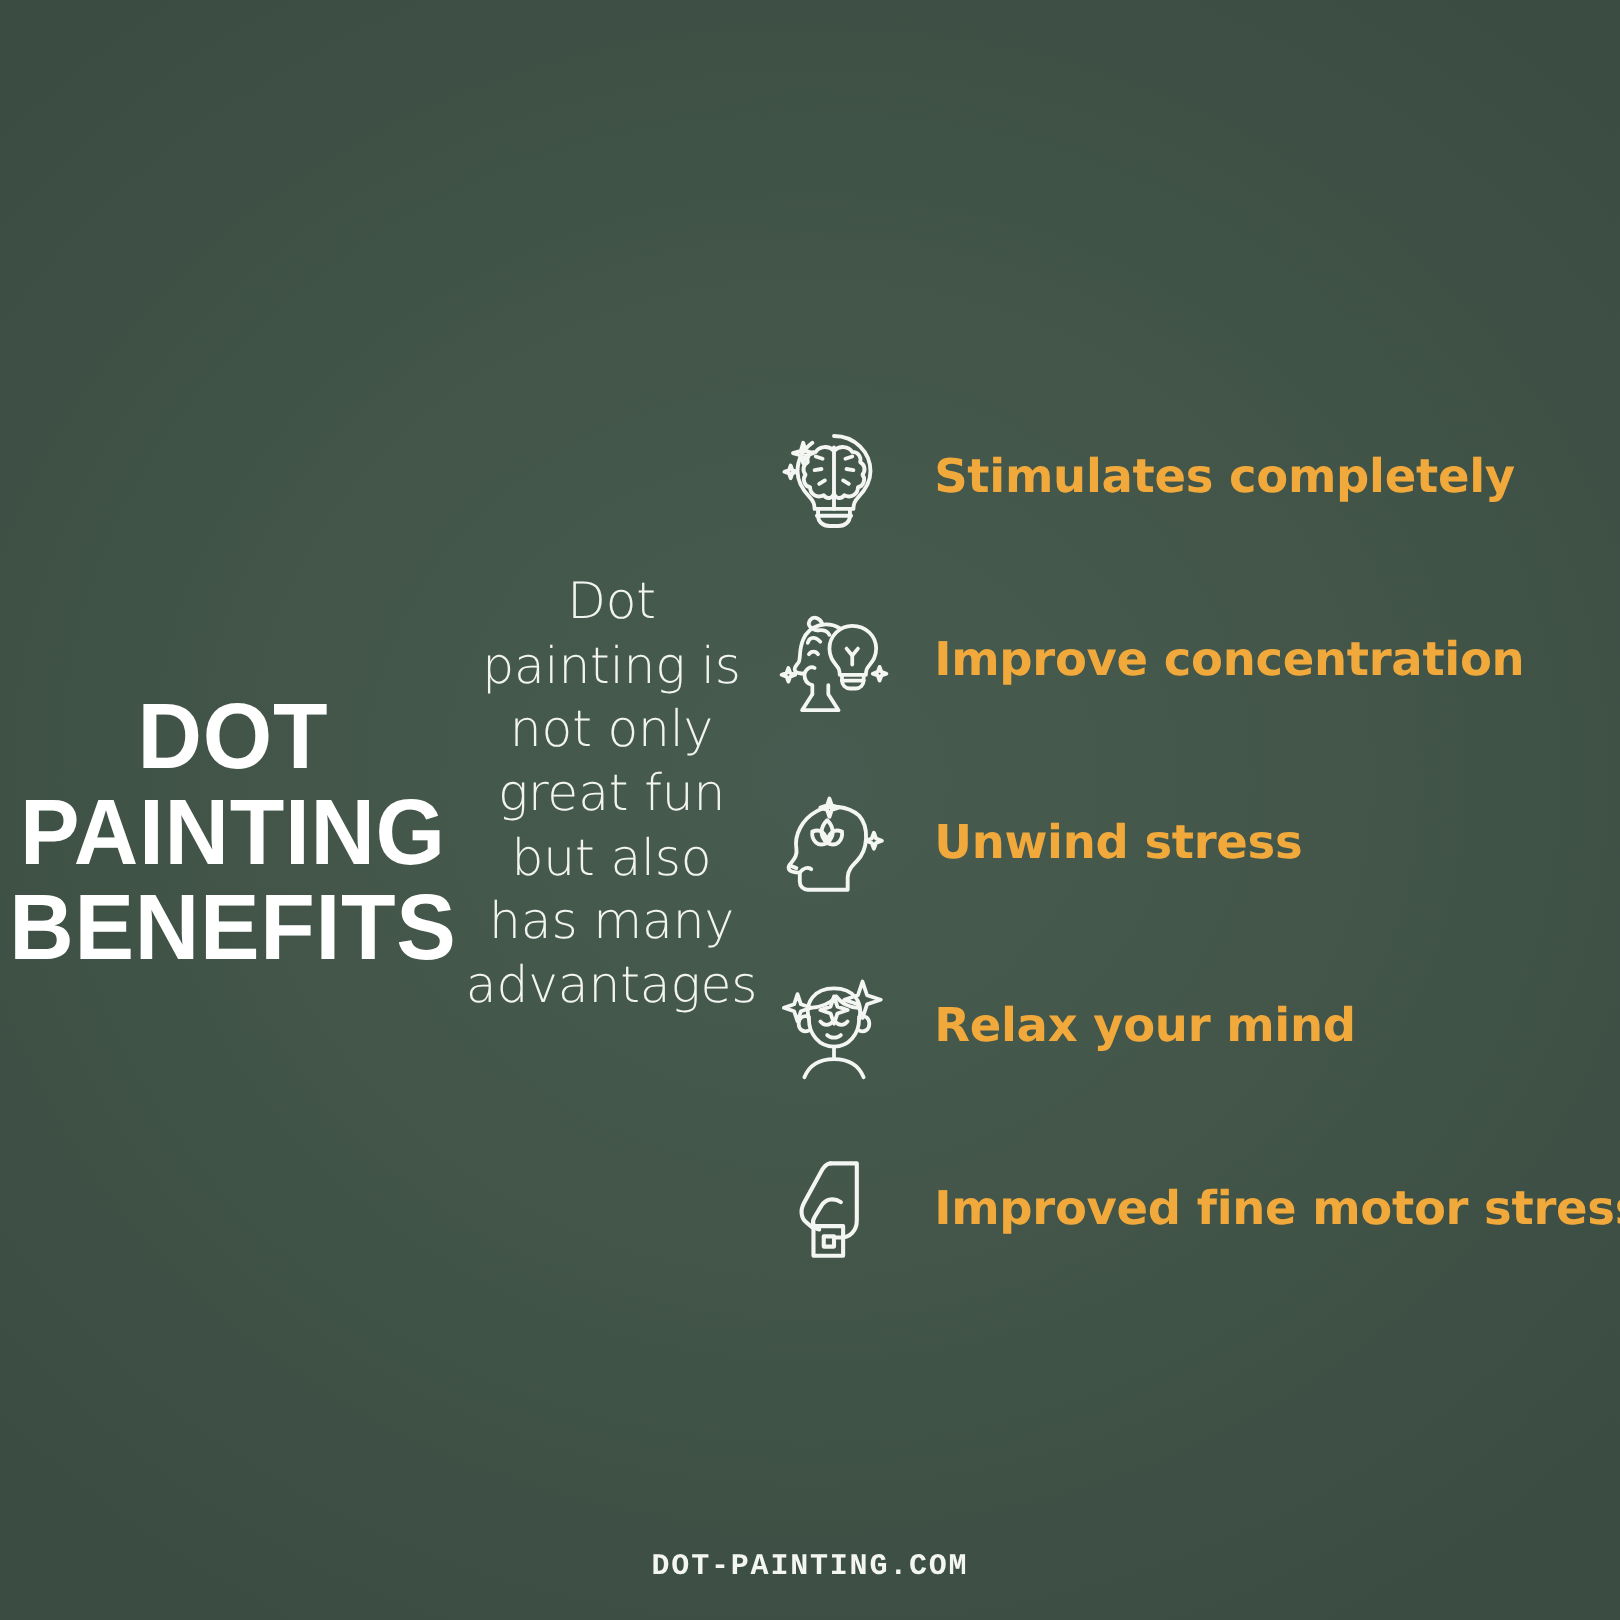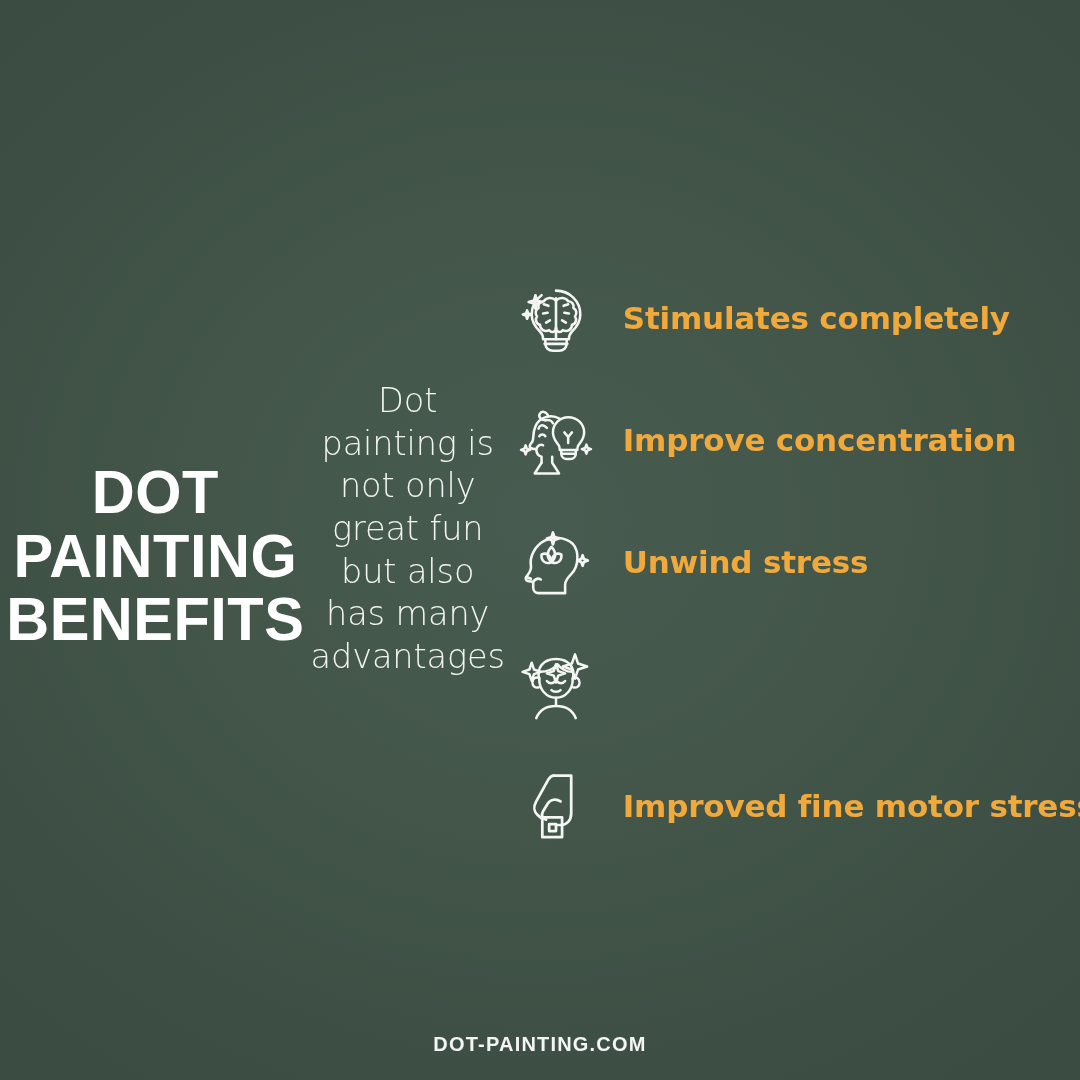--- a/index.html
+++ b/index.html
@@ -90,21 +90,21 @@
     white-space: nowrap;
   }
 
   .footer {
     position: absolute;
     left: 0;
     right: 0;
     bottom: 24px;
     text-align: center;
     color: #f4f6f3;
-    font-family: Liberation Sans, sans-serif;
+    font-family: Liberation Mono, monospace;
     font-weight: bold;
     font-size: 20px;
     letter-spacing: 1.2px;
   }
 </style>
 </head>
 <body>
 
 <div class="poster">
 
@@ -182,20 +182,21 @@
           <path d="M38 46 C41 50 46 50 49 46"></path>
           <path d="M51 46 C54 50 59 50 62 46"></path>
           <path d="M44 58 C47 61 53 61 56 58"></path>
           <path d="M50 68 L50 78"></path>
           <path d="M24 95 C28 85 37 79 50 79 C63 79 72 85 76 95"></path>
           <path d="M18 22 L21 31 L30 34 L21 37 L18 46 L15 37 L6 34 L15 31 Z"></path>
           <path d="M75 11 L79 23 L91 27 L79 31 L75 43 L71 31 L59 27 L71 23 Z"></path>
           <path d="M50 24 L53 33 L62 36 L53 39 L50 48 L47 39 L38 36 L47 33 Z"></path>
         </svg>
       </span>
+      <span class="benefit-label">Relax your mind</span>
     </div>
 
     <div class="benefit-row">
       <span class="benefit-icon">
         <svg viewBox="0 0 100 100" fill="none" stroke="#f4f6f3" stroke-width="3.6" stroke-linecap="round" stroke-linejoin="round">
           <path d="M47 10 L70 10 L70 60 C70 69 64 75 56 75 L50 75"></path>
           <path d="M47 10 C44 10 42 12 40 15 L24 44 C20 51 21 58 26 62 L32 67"></path>
           <path d="M56 44 C50 40 43 41 39 47 L33 57 C30 62 32 67 37 68"></path>
           <rect x="32" y="65" width="26" height="26"></rect>
           <rect x="41" y="74" width="9" height="9"></rect>

